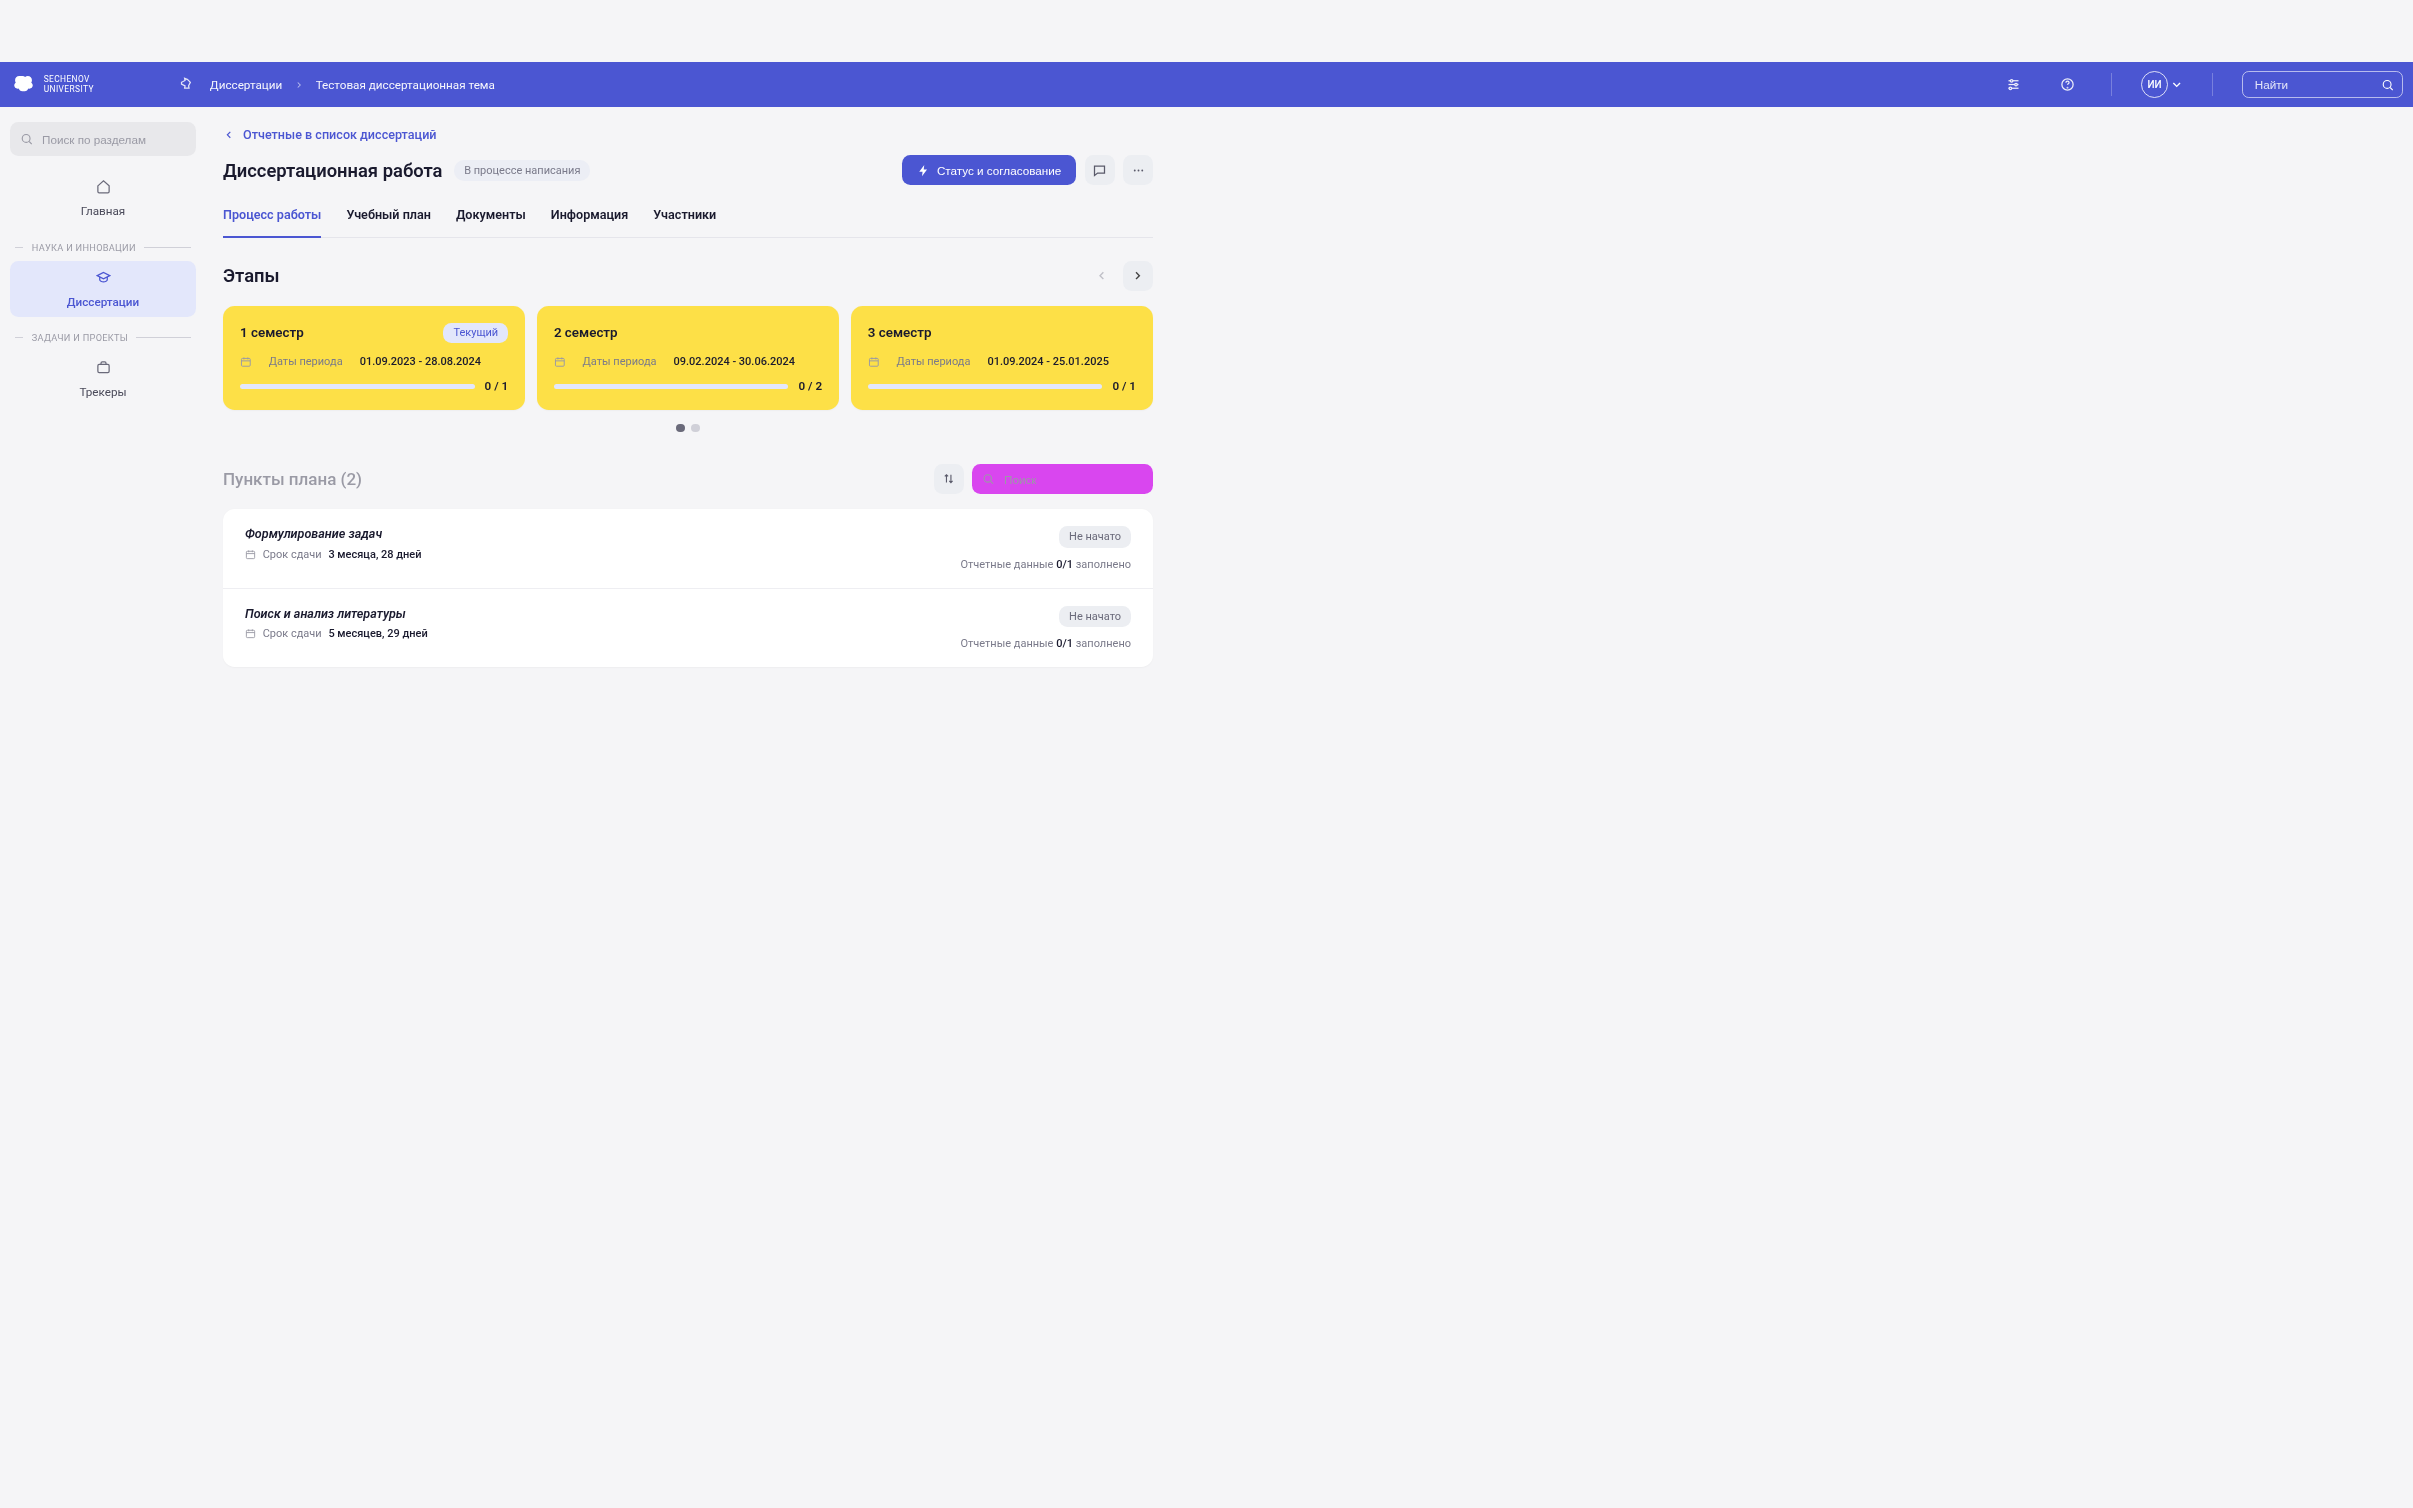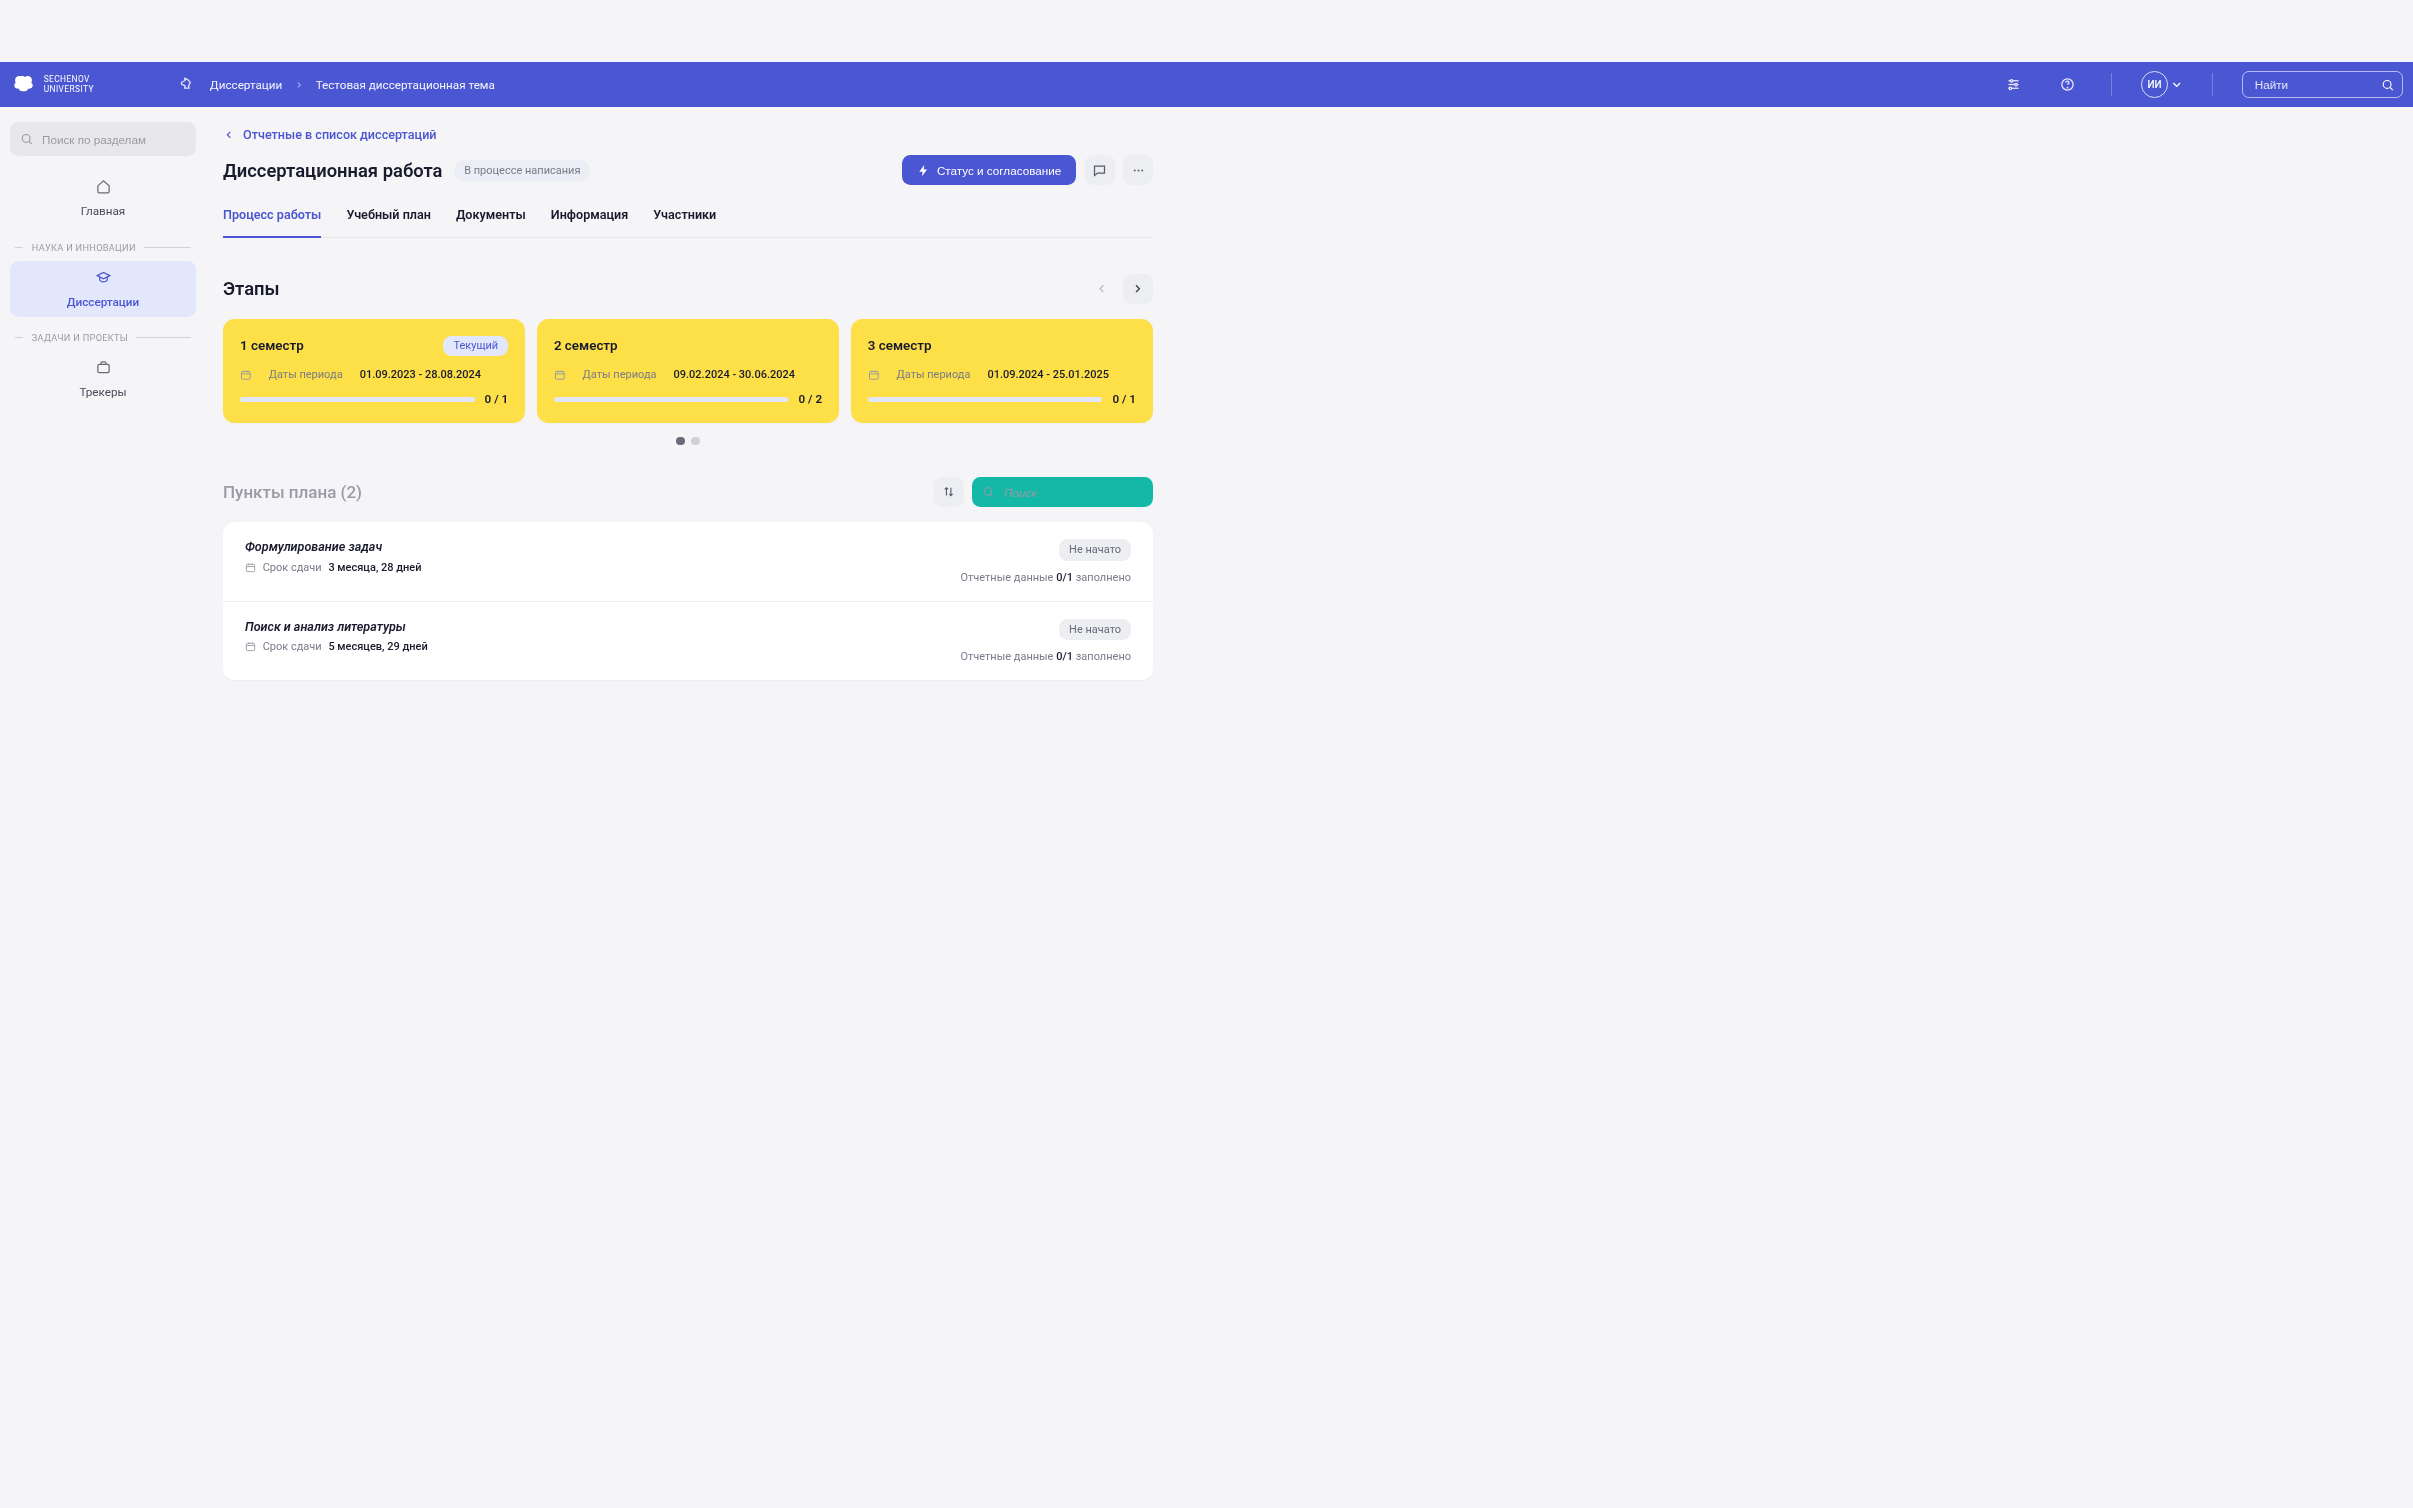--- a/index.html
+++ b/index.html
@@ -33,21 +33,21 @@
 .nav-section::after { flex: 1; width: auto; }
 .main { flex: 1; padding: 20px 0 34px 17px; max-width: 947px; }
 .back-link { display: inline-flex; align-items: center; gap: 8.4px; color: #4b56d2; font-size: 12.6px; font-weight: 500; cursor: pointer; margin-bottom: 13.4px; }
 .page-header { display: flex; align-items: center; justify-content: space-between; margin-bottom: 22px; }
 .page-title-wrap { display: flex; align-items: center; gap: 11.7px; }
 .page-title { font-size: 18.4px; font-weight: 600; }
 .status-pill { background: #eceef5; color: #7a7a8a; font-size: 11px; padding: 4.2px 10px; border-radius: 10px; }
 .header-actions { display: flex; align-items: center; gap: 8.4px; }
 .btn-primary { background: #4b56d2; color: white; border: none; border-radius: 8.4px; padding: 0 15px; height: 30px; font-size: 11.7px; font-weight: 500; display: flex; align-items: center; gap: 6.7px; cursor: pointer; }
 .sq-btn { width: 30px; height: 30px; background: #eceef2; border: none; border-radius: 8.4px; display: flex; align-items: center; justify-content: center; cursor: pointer; color: #5a5a6a; }
-.tabs { display: flex; gap: 25px; border-bottom: 0.8px solid #e5e5eb; margin-bottom: 36px; }
+.tabs { display: flex; gap: 25px; border-bottom: 0.8px solid #e5e5eb; margin-bottom: 23px; }
 .tab { padding: 0 0 13.4px 0; font-size: 12.6px; font-weight: 600; color: #1a1a2e; cursor: pointer; border-bottom: 2.5px solid transparent; margin-bottom: -0.8px; }
 .tab.active { color: #4b56d2; border-bottom-color: #4b56d2; }
 .section-head { display: flex; align-items: center; justify-content: space-between; margin-bottom: 15px; }
 .section-title { font-size: 18.4px; font-weight: 600; }
 .nav-arrows { display: flex; gap: 6.7px; }
 .arrow-btn { width: 30px; height: 30px; border-radius: 8.4px; display: flex; align-items: center; justify-content: center; cursor: pointer; background: #eceef2; color: #444; }
 .arrow-btn.disabled { background: transparent; color: #c0c0c8; cursor: default; }
 .cards { display: flex; gap: 11.7px; margin-bottom: 13.4px; }
 .card { flex: 1; background: #fde047; border-radius: 11.7px; padding: 17px; box-shadow: 0 0.8px 1.7px rgba(0,0,0,0.03); }
 .card-head { display: flex; align-items: center; justify-content: space-between; margin-bottom: 11.7px; min-height: 20px; }
@@ -59,21 +59,21 @@
 .progress-bar { flex: 1; height: 5px; background: #e3e7fb; border-radius: 3.4px; }
 .progress-txt { font-size: 11.7px; font-weight: 600; }
 .dots { display: flex; justify-content: center; gap: 6.7px; margin-bottom: 32px; }
 .dot { width: 8.4px; height: 8.4px; border-radius: 50%; background: #d0d0d8; }
 .dot.active { background: #6a6a7a; }
 .plan-head { display: flex; align-items: center; justify-content: space-between; margin-bottom: 15px; }
 .plan-title { font-size: 17px; font-weight: 600; }
 .plan-title span { color: #9a9aa5; font-weight: 500; }
 .plan-actions { display: flex; gap: 8.4px; }
 .plan-search { position: relative; }
-.plan-search input { width: 181px; height: 30px; background: #14b8a6; border: none; border-radius: 8.4px; padding: 0 11.7px 0 32px; font-size: 11.7px; outline: none; font-style: italic; }
+.plan-search input { width: 181px; height: 30px; background: #d946ef; border: none; border-radius: 8.4px; padding: 0 11.7px 0 32px; font-size: 11.7px; outline: none; }
 .plan-search input::placeholder { color: #9a9aa5; }
 .plan-search .sicon { position: absolute; left: 10px; top: 50%; transform: translateY(-50%); }
 .plan-list { background: white; border-radius: 11.7px; overflow: hidden; box-shadow: 0 0.8px 1.7px rgba(0,0,0,0.03); }
 .plan-item { padding: 17px 22px; display: flex; justify-content: space-between; align-items: flex-start; }
 .plan-item + .plan-item { border-top: 0.8px solid #eeeef2; }
 .plan-item-left { }
 .plan-item-title { font-size: 12.6px; font-weight: 600; margin-bottom: 6.7px; font-style: italic; }
 .plan-item-due { display: flex; align-items: center; gap: 6.7px; font-size: 11px; color: #7a7a8a; }
 .plan-item-due .val { color: #1a1a2e; font-weight: 500; }
 .plan-item-right { text-align: right; }

